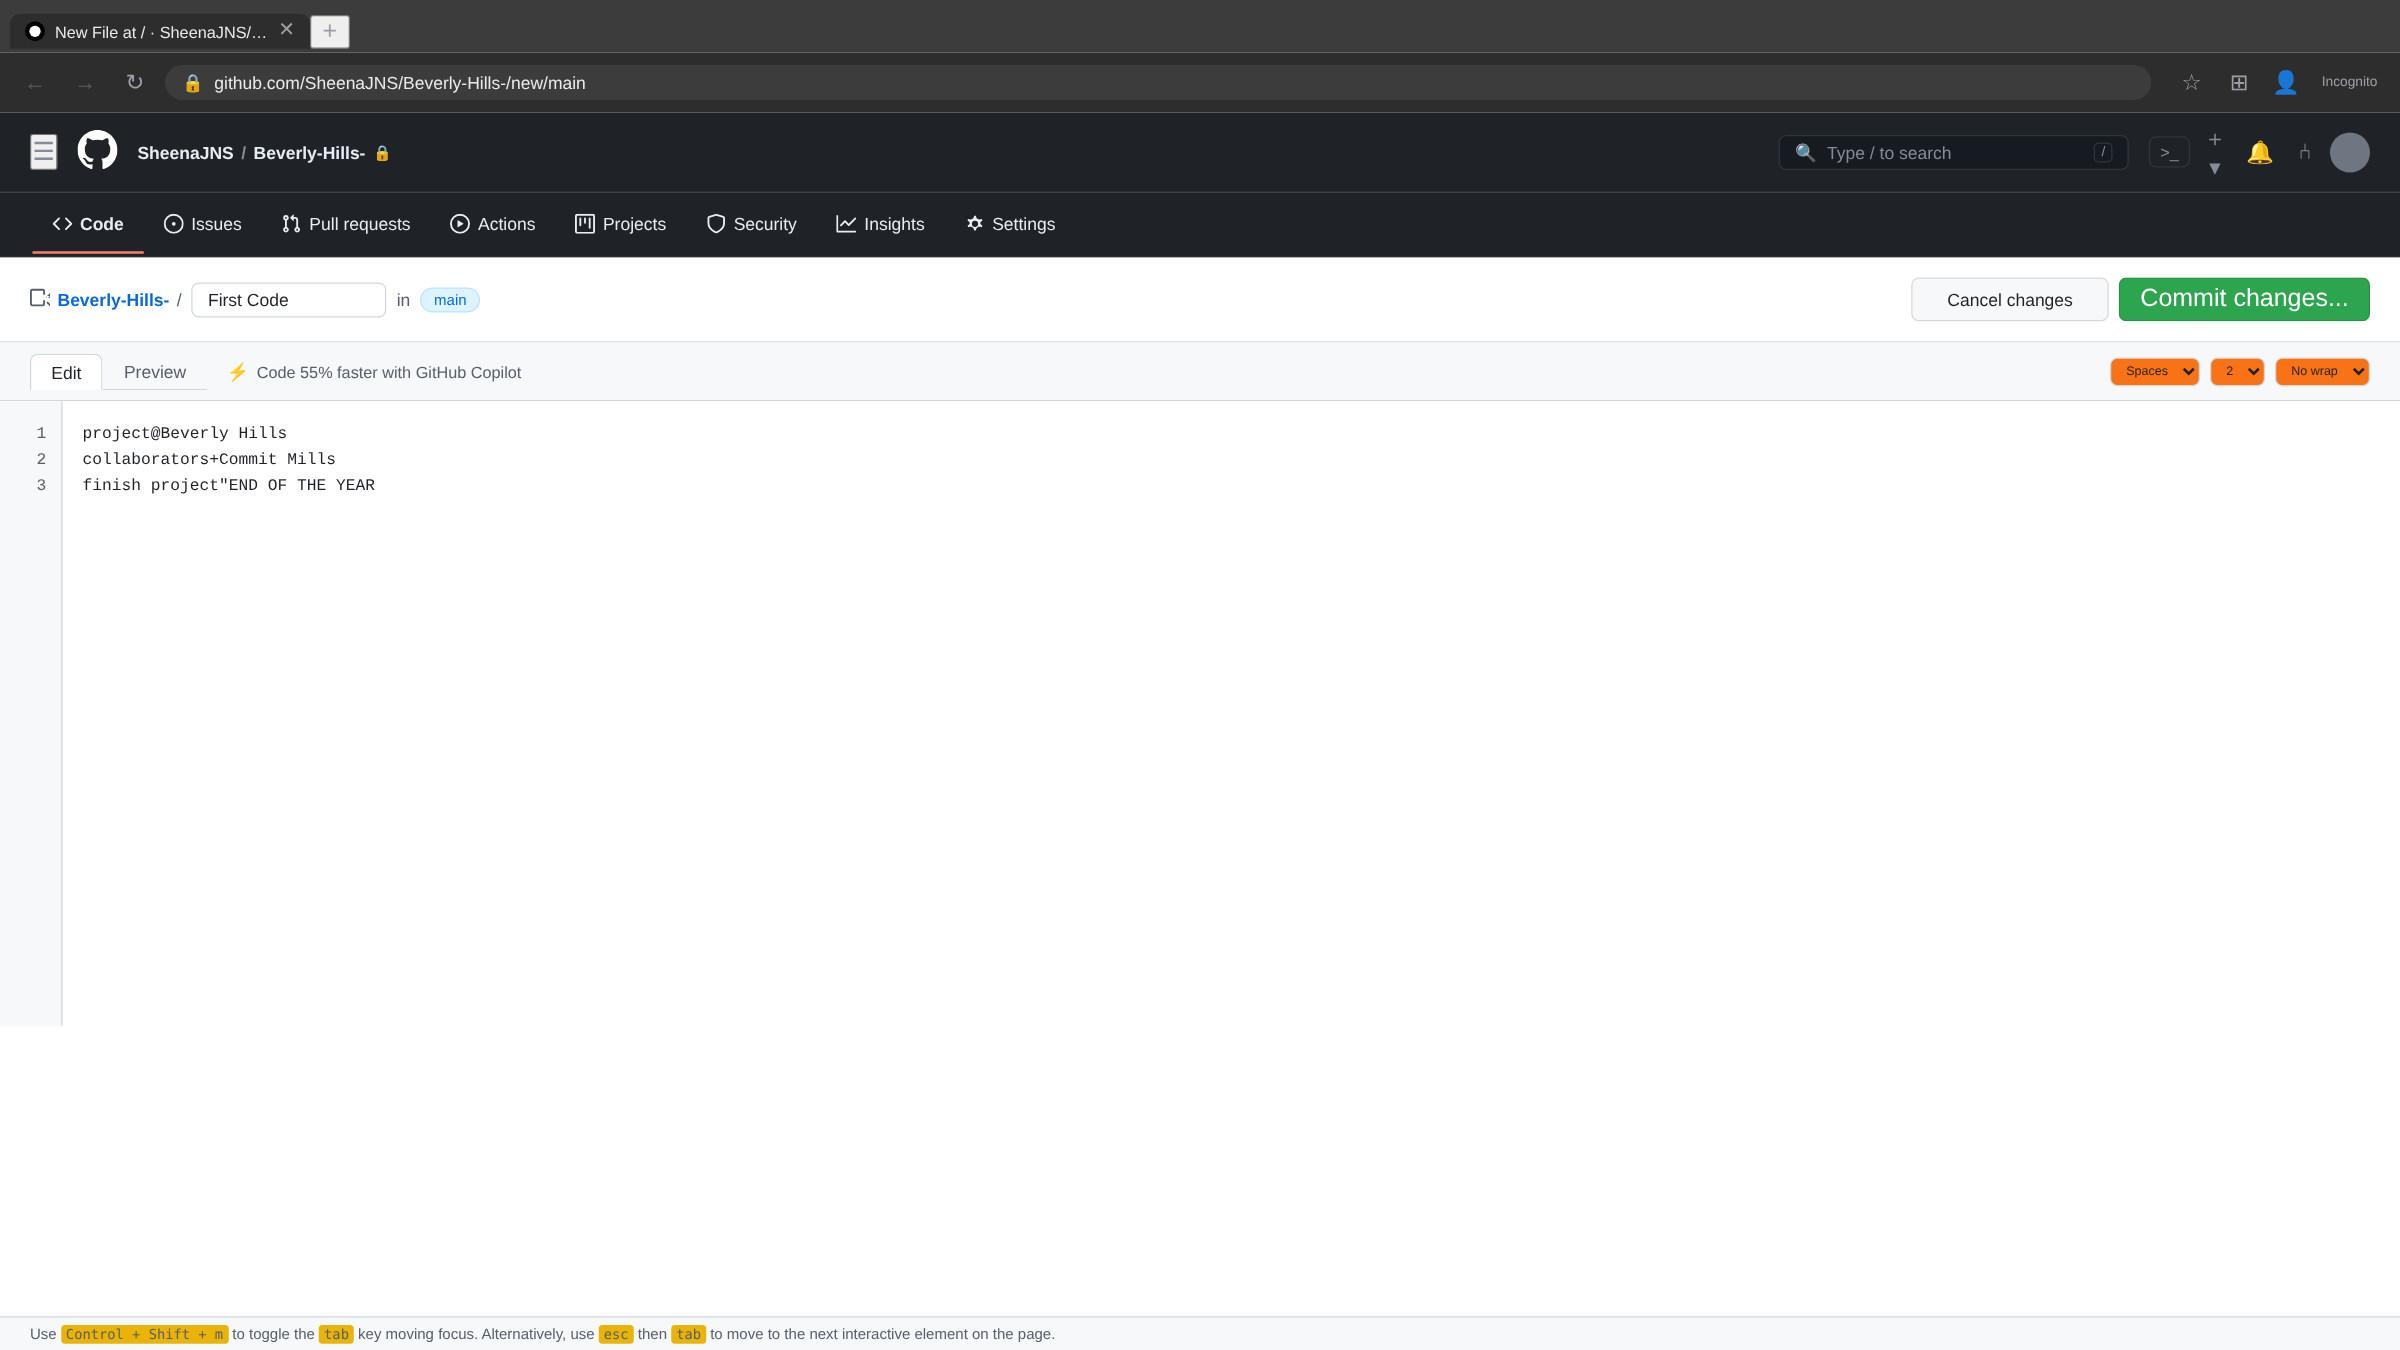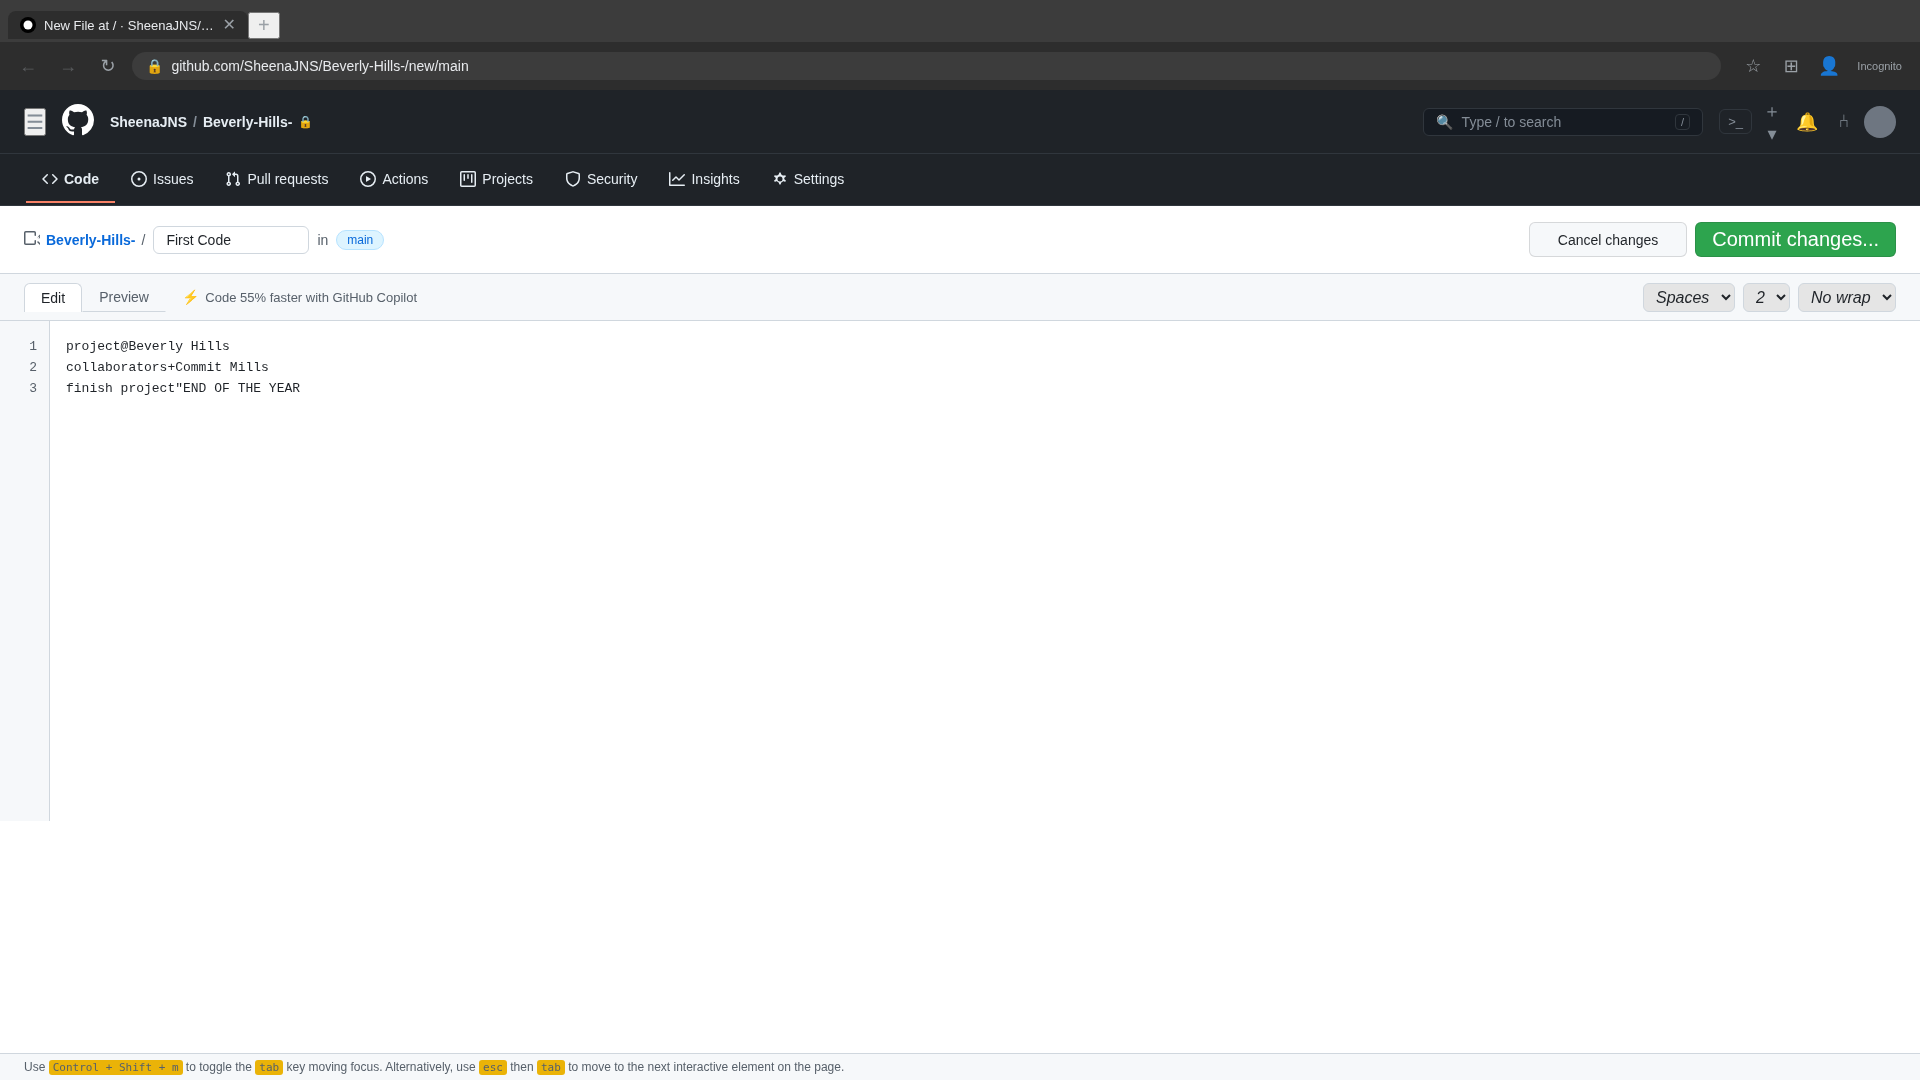--- a/index.html
+++ b/index.html
@@ -59,21 +59,21 @@
     .cancel-btn { background: #f6f8fa; border: 1px solid rgba(31,35,40,0.15); border-radius: 6px; padding: 5px 28px; font-size: 14px; cursor: pointer; color: #1f2328; font-weight: 500; }
     .commit-btn { background: #2da44e; border: 1px solid rgba(31,35,40,0.15); border-radius: 6px; padding: 5px 16px; font-size: 20px; cursor: pointer; color: #fff; font-weight: 500; }
 
     
     .editor-toolbar { display: flex; align-items: center; padding: 8px 24px; border-bottom: 1px solid #d0d7de; gap: 0; background: #f6f8fa; }
     .editor-tab { padding: 6px 16px; font-size: 14px; cursor: pointer; border: 1px solid #d0d7de; border-bottom: none; background: #fff; border-radius: 6px 6px 0 0; font-weight: 500; color: #1f2328; }
     .editor-tab.inactive { background: #f6f8fa; color: #57606a; border-color: transparent; border-bottom: 1px solid #d0d7de; }
     .copilot-badge { display: flex; align-items: center; gap: 6px; margin-left: 16px; font-size: 13px; color: #57606a; }
     .copilot-icon { font-size: 14px; }
     .editor-options { margin-left: auto; display: flex; align-items: center; gap: 8px; }
-    .editor-select { border: 1px solid #d0d7de; border-radius: 6px; padding: 4px 8px; font-size: 16px; background: #e5e5e5; color: #1f2328; cursor: pointer; font-style: italic; }
+    .editor-select { border: 1px solid #d0d7de; border-radius: 6px; padding: 4px 8px; font-size: 10px; background: #f97316; color: #1f2328; cursor: pointer; }
 
     
     .code-editor { display: flex; font-family: 'SFMono-Regular', Consolas, 'Liberation Mono', Menlo, monospace; font-size: 13px; line-height: 1.6; background: #fff; min-height: 500px; }
     .line-numbers { background: #f6f8fa; border-right: 1px solid #d0d7de; padding: 16px 12px; text-align: right; color: #57606a; font-size: 13px; user-select: none; min-width: 50px; }
     .line-number { line-height: 1.6; padding: 0; }
     .code-content { flex: 1; padding: 16px; color: #1f2328; outline: none; }
     .code-line { line-height: 1.6; white-space: pre; }
 
     
     .status-bar { position: fixed; bottom: 0; left: 0; right: 0; background: #f6f8fa; border-top: 1px solid #d0d7de; padding: 6px 24px; font-size: 12px; color: #57606a; }

